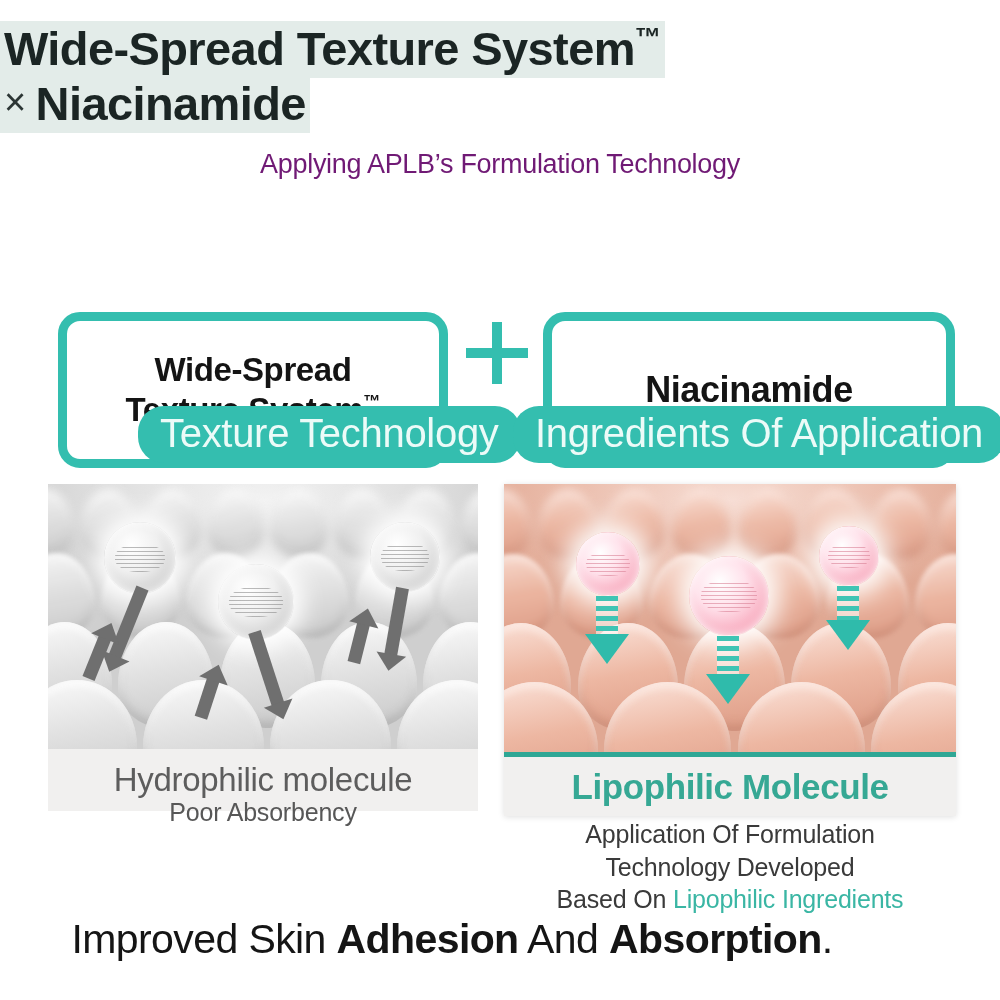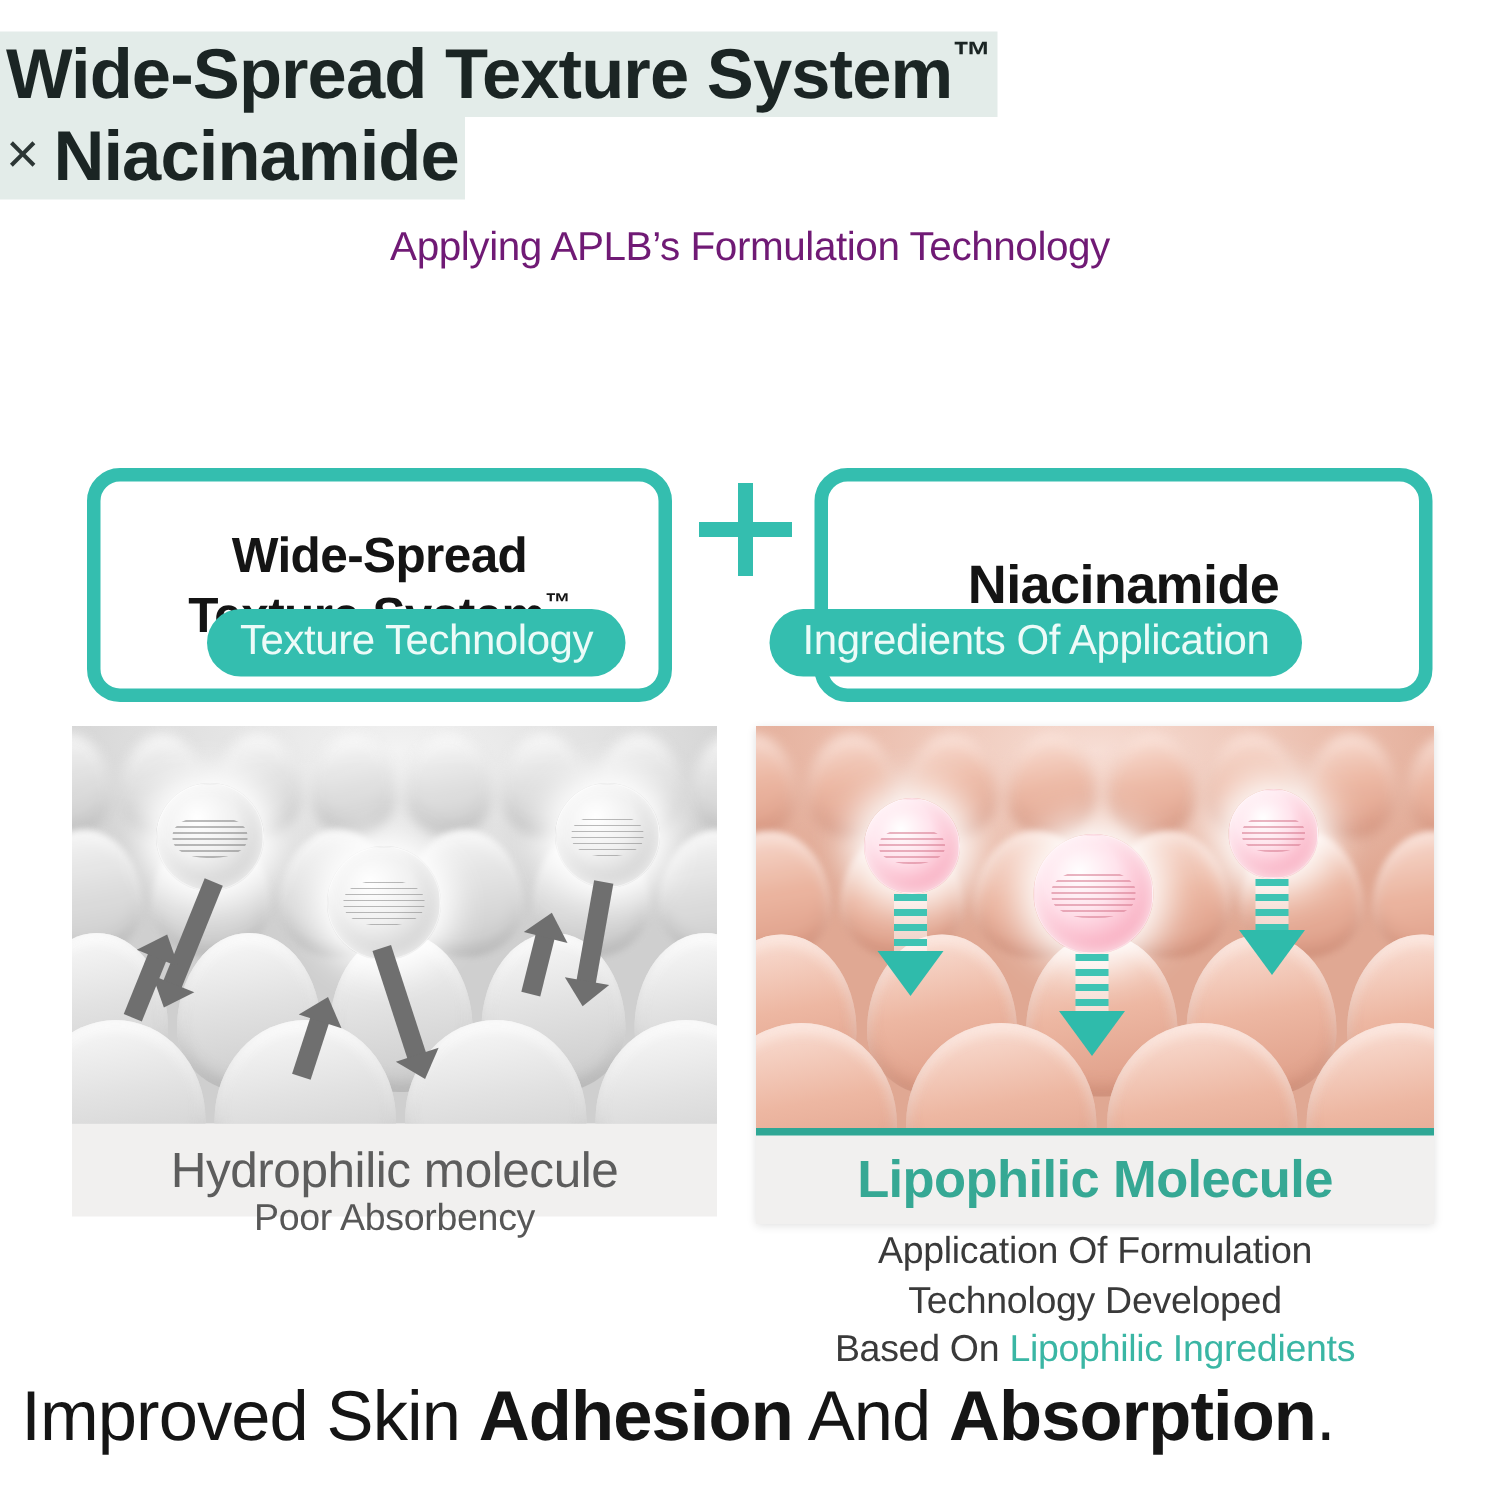--- a/index.html
+++ b/index.html
@@ -59,21 +59,21 @@
     line-height:1.22;letter-spacing:-0.4px;
   }
   .ebox-text.single{font-size:36px;}
   .ebox-text .tm{font-size:0.52em;vertical-align:0.80em;font-weight:bold;}
 
   .pill{
     position:absolute;
     background:#34beaf;
     border-radius:26px;
     color:#ecfbf8;
-    font-size:28px;
+    font-size:40px;
     letter-spacing:-0.3px;
     text-align:center;
     padding:7px 22px 10px 22px;
     box-sizing:border-box;
     white-space:nowrap;
     line-height:1.0;
   }
   .boxwrap.left  .pill{left:80px;top:128px;}
   .boxwrap.right .pill{left:-30px;top:128px;}
 
@@ -208,21 +208,21 @@
   }
   .sub-right{
     position:absolute;left:504px;top:818px;width:452px;text-align:center;
     font-size:25px;color:#3a3a3a;line-height:1.30;letter-spacing:-0.2px;
   }
   .teal-word{color:#3ab6a4;}
 
   
   .footer{
     position:absolute;left:0;top:916px;width:904px;text-align:center;
-    font-size:47px;color:#151515;letter-spacing:-0.6px;white-space:nowrap;
+    font-size:41px;color:#151515;letter-spacing:-0.6px;white-space:nowrap;
   }
   .footer b{font-weight:bold;}
 </style>
 </head>
 <body>
 
 <div class="stage">
 
   <div class="title-block">
     <div class="title-line">

